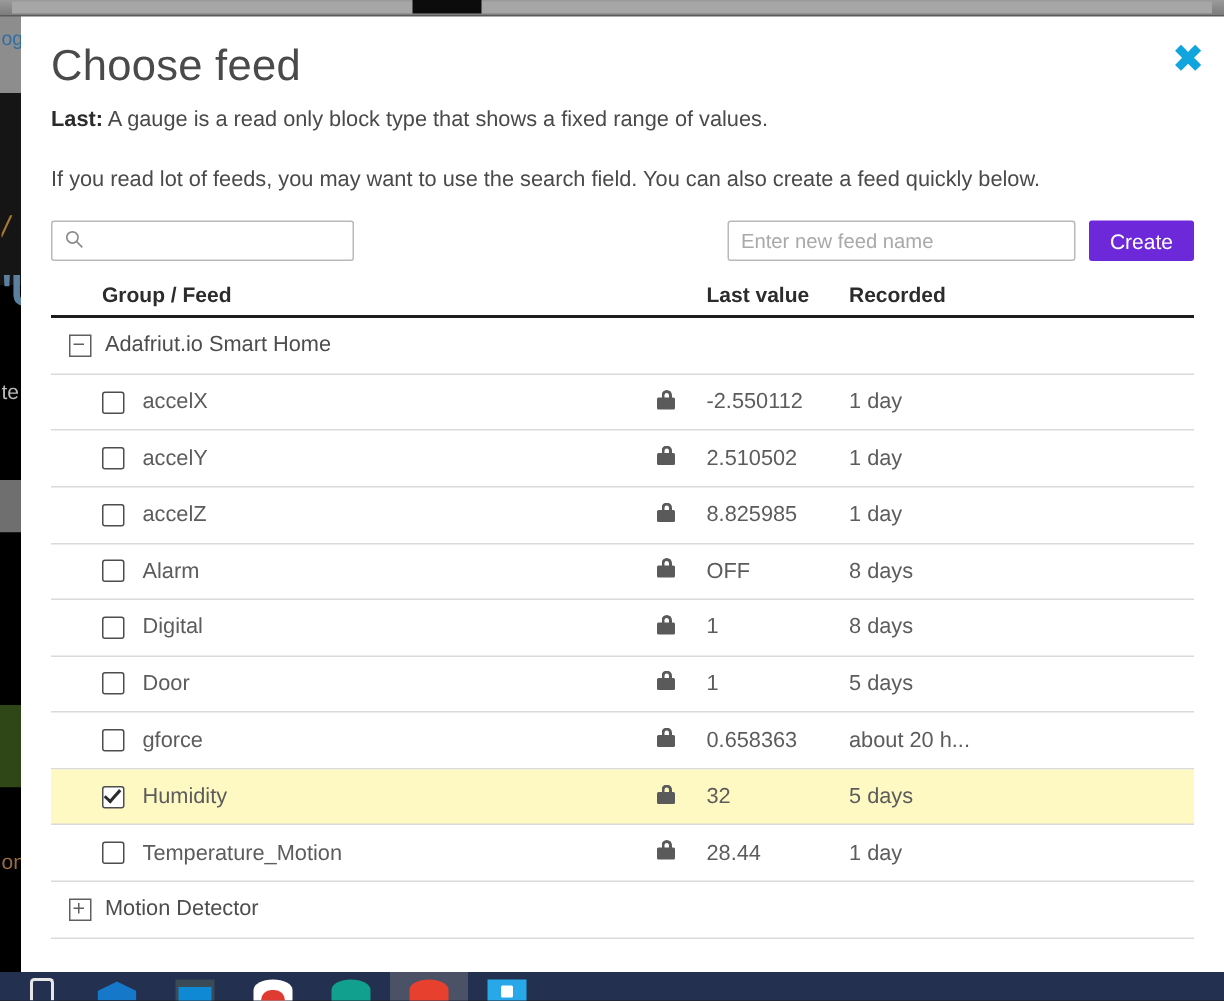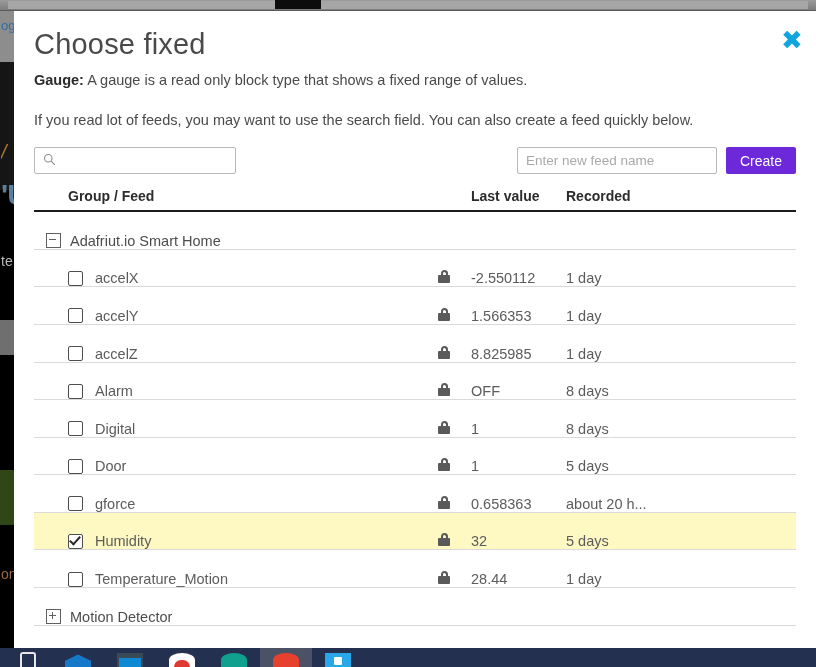--- a/index.html
+++ b/index.html
@@ -141,21 +141,21 @@
     font-family: "Liberation Sans", sans-serif;
     color: #3c3c3c;
     background: #fff;
     outline: none;
   }
   input.txt::placeholder { color: #a9a9a9; }
   #search-input { padding: 2px 6px 2px 28px; }
 
   .create-wrap { display: flex; align-items: flex-start; }
   #new-feed-input {
-    width: 200px;
+    width: 232px;
     padding: 2px 8px;
   }
   #create-button {
     height: 27px;
     margin-left: 9px;
     padding: 0 14px;
     background: #6d28d9;
     color: #ffffff;
     border: none;
     border-radius: 2px;
@@ -177,21 +177,21 @@
     font-weight: bold;
     color: #2c2c2c;
   }
   .col-name   { flex: 0 0 404px; padding-left: 34px; box-sizing: border-box; }
   .col-lock   { flex: 0 0 33px; }
   .col-value  { flex: 0 0 95px; }
   .col-rec    { flex: 1 1 auto; }
 
   .row {
     display: flex;
-    align-items: flex-end;
+    align-items: center;
     height: 36.6px;
     border-bottom: 1px solid #dadada;
     font-size: 14.5px;
     color: #5c5c5c;
   }
   .row.selected { background: #fef9c3; }
   .row.group {
     color: #4d4d4d;
     border-bottom: 1px solid #dadada;
   }
@@ -332,23 +332,23 @@
 <div id="top-scrollbar">
   <div class="track"></div>
   <div class="thumb"></div>
 </div>
 
 <div id="modal">
   <div class="modal-inner">
 
     <div id="close-btn">✖</div>
 
-    <h1 id="dialog-title">Choose fixed</h1>
-
-    <p class="desc"><b>Gauge:</b><span> A gauge is a read only block type that shows a fixed range of values.</span></p>
+    <h1 id="dialog-title">Choose feed</h1>
+
+    <p class="desc"><b>Last:</b><span> A gauge is a read only block type that shows a fixed range of values.</span></p>
 
     <p class="desc second">If you read lot of feeds, you may want to use the search field. You can also create a feed quickly below.</p>
 
     <div class="controls">
       <div class="search-wrap">
         <svg class="mag" viewBox="0 0 16 16">
           <circle cx="6.5" cy="6.5" r="4.6" fill="none" stroke="#8c8c8c" stroke-width="1.4"></circle>
           <line x1="10" y1="10" x2="14.6" y2="14.6" stroke="#8c8c8c" stroke-width="1.4"></line>
         </svg>
         <input class="txt" id="search-input" type="text" placeholder="" style="">
@@ -385,21 +385,21 @@
             <div class="col-lock"><span class="lock"><span class="shackle"></span><span class="body"></span></span></div>
             <div class="col-value">-2.550112</div>
             <div class="col-rec">1 day</div>
           </div>
           <div class="row feed">
             <div class="col-name">
               <span class="chk"></span>
               <span>accelY</span>
             </div>
             <div class="col-lock"><span class="lock"><span class="shackle"></span><span class="body"></span></span></div>
-            <div class="col-value">1.566353</div>
+            <div class="col-value">2.510502</div>
             <div class="col-rec">1 day</div>
           </div>
           <div class="row feed">
             <div class="col-name">
               <span class="chk"></span>
               <span>accelZ</span>
             </div>
             <div class="col-lock"><span class="lock"><span class="shackle"></span><span class="body"></span></span></div>
             <div class="col-value">8.825985</div>
             <div class="col-rec">1 day</div>

